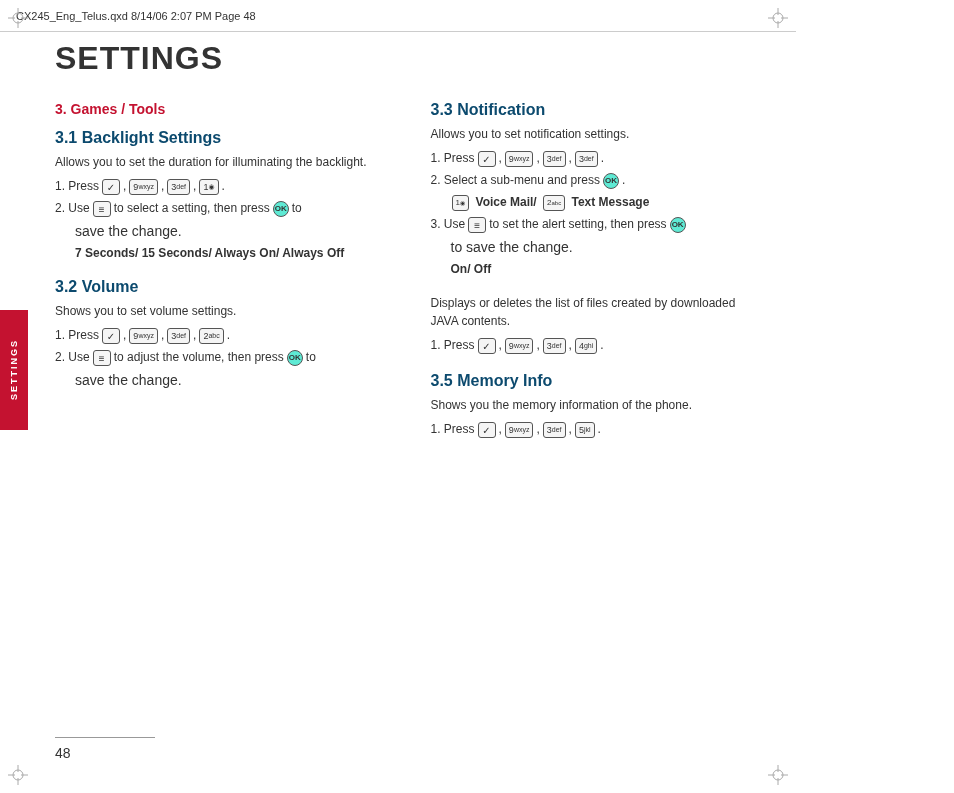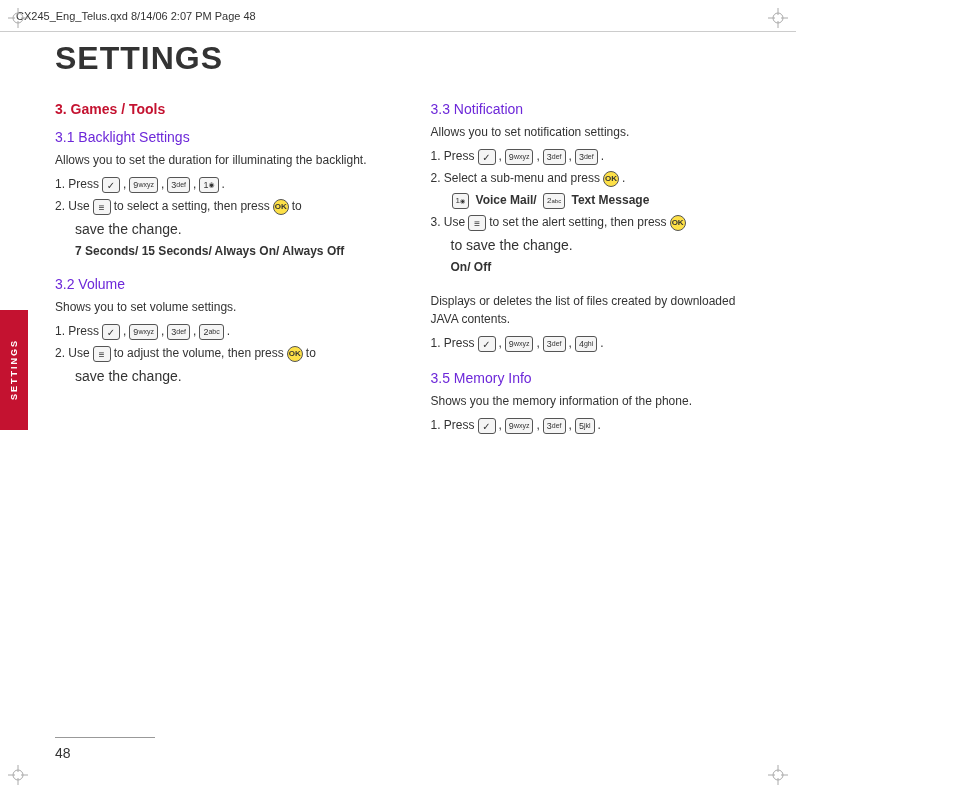--- a/index.html
+++ b/index.html
@@ -121,23 +121,23 @@
     }
 
     .section-heading {
       font-size: 14px;
       font-weight: bold;
       color: #c41230;
       margin-bottom: 12px;
     }
 
     .subsection-heading {
-      font-size: 14px;
-      font-weight: normal;
-      color: #6d28d9;
+      font-size: 16px;
+      font-weight: bold;
+      color: #0c4a6e;
       margin-bottom: 6px;
     }
 
     .section-text {
       font-size: 12px;
       color: #333;
       line-height: 1.5;
       margin-bottom: 6px;
     }
 
@@ -190,21 +190,21 @@
     }
 
     .key-ok {
       display: inline-flex;
       align-items: center;
       justify-content: center;
       border: 1px solid #555;
       border-radius: 50%;
       font-size: 8px;
       font-weight: bold;
-      background: #fde047;
+      background: #5eead4;
       color: #333;
       margin: 0 1px;
       width: 16px;
       height: 16px;
       vertical-align: middle;
     }
 
     .key-nav {
       display: inline-flex;
       align-items: center;

